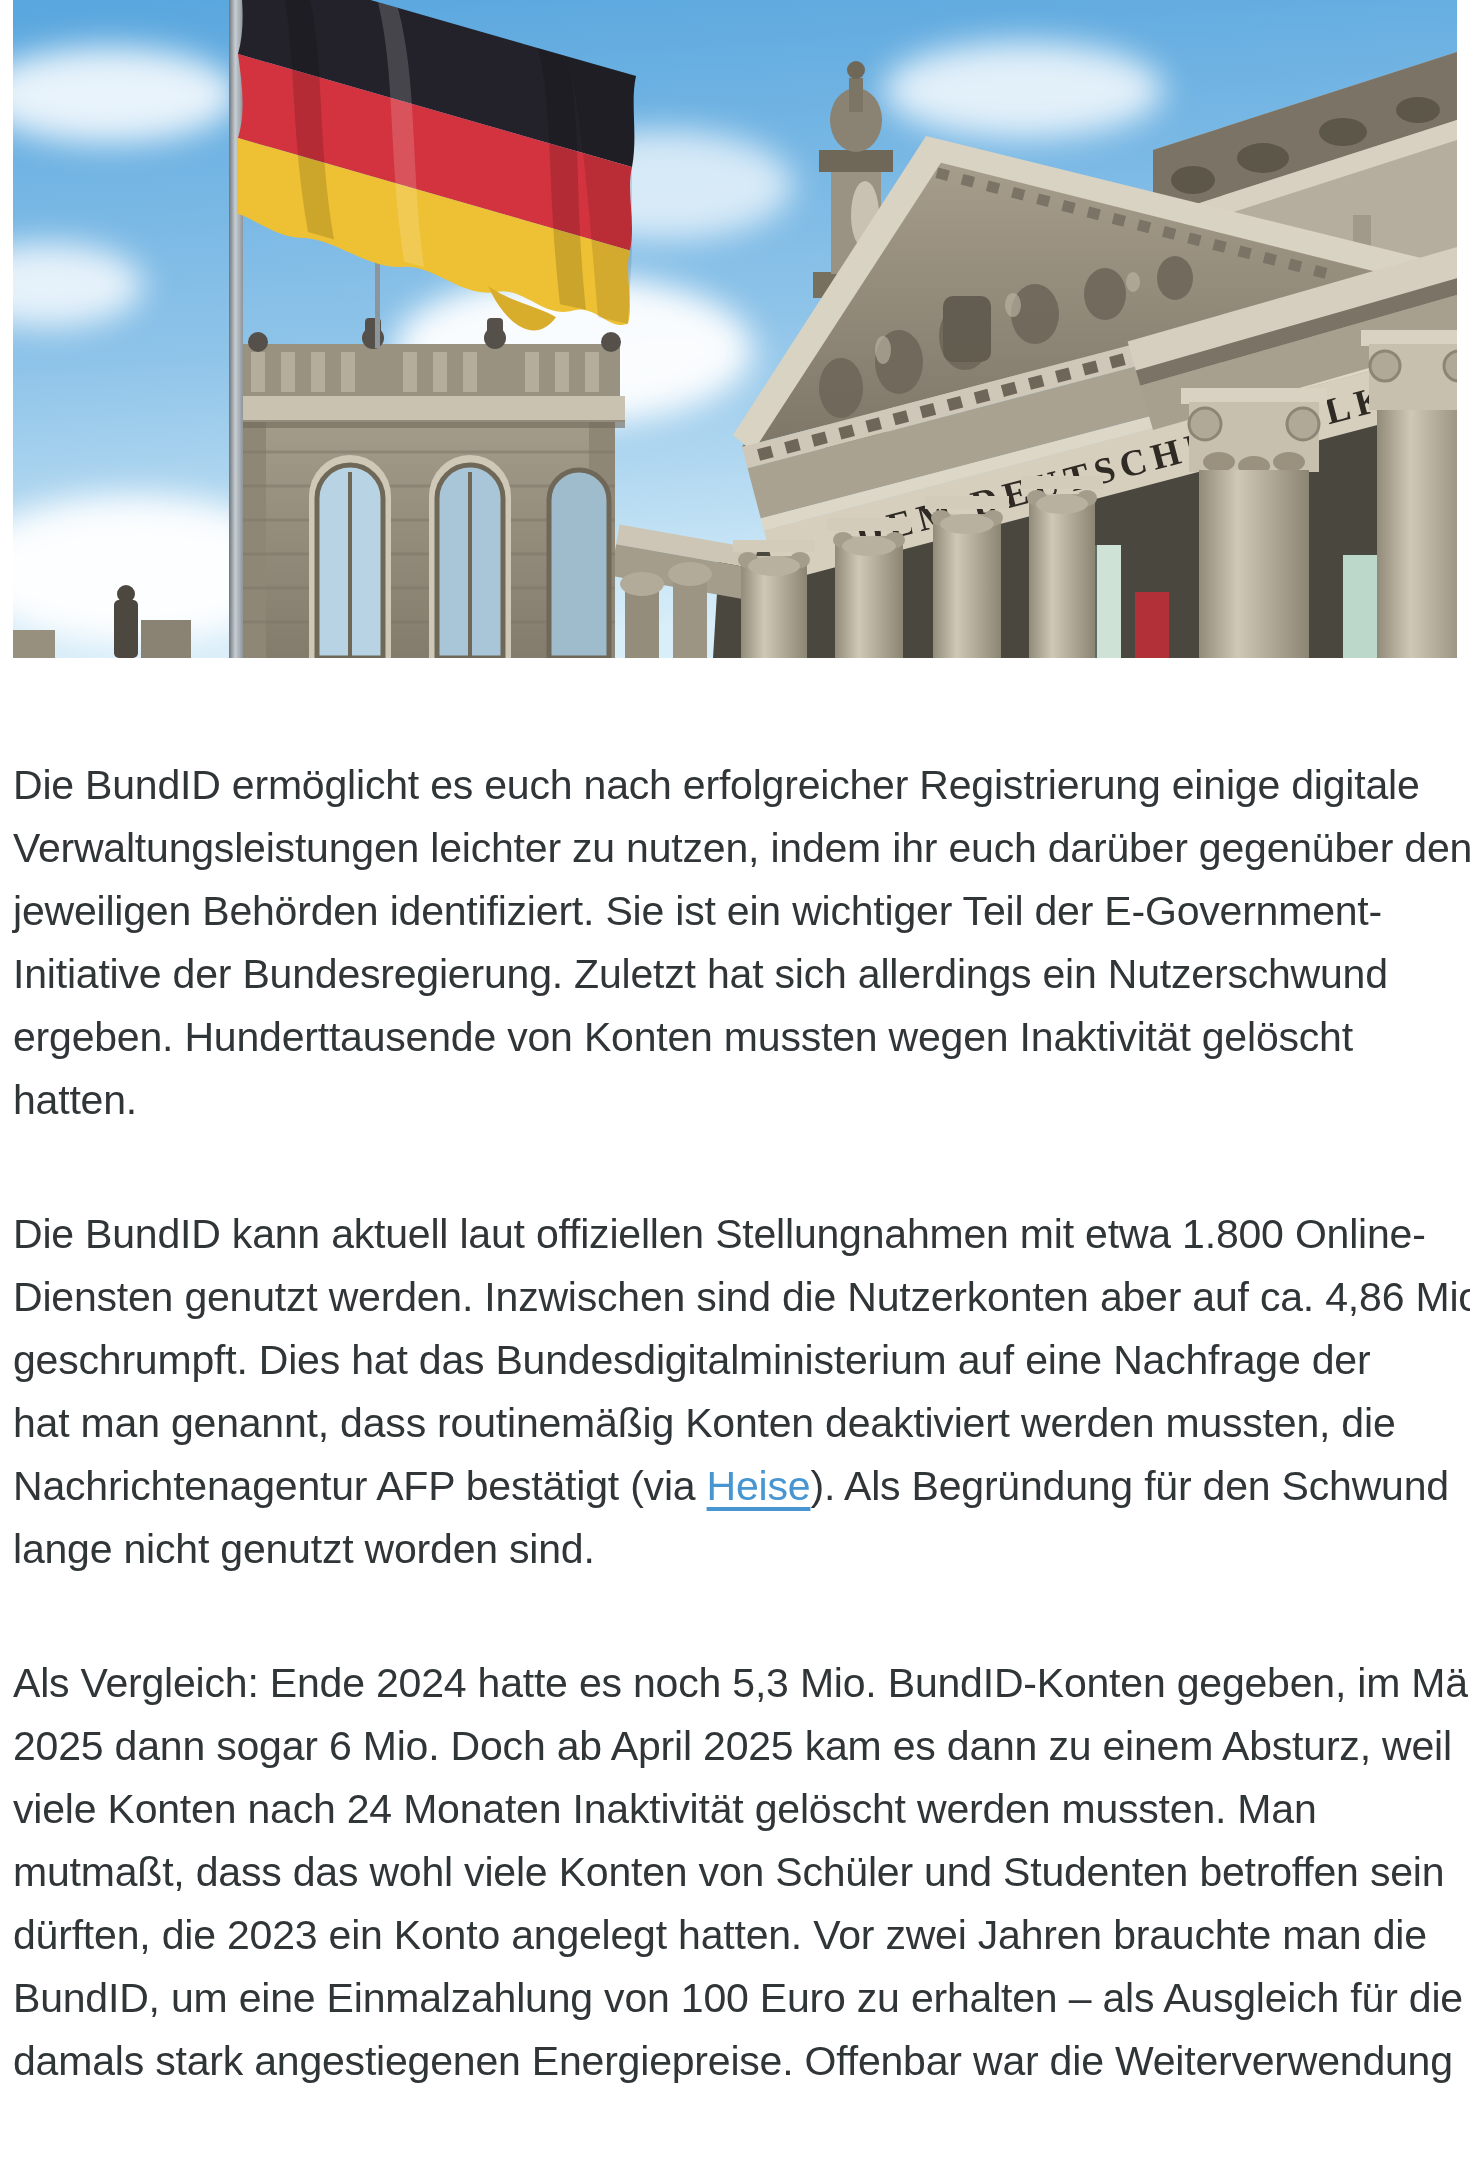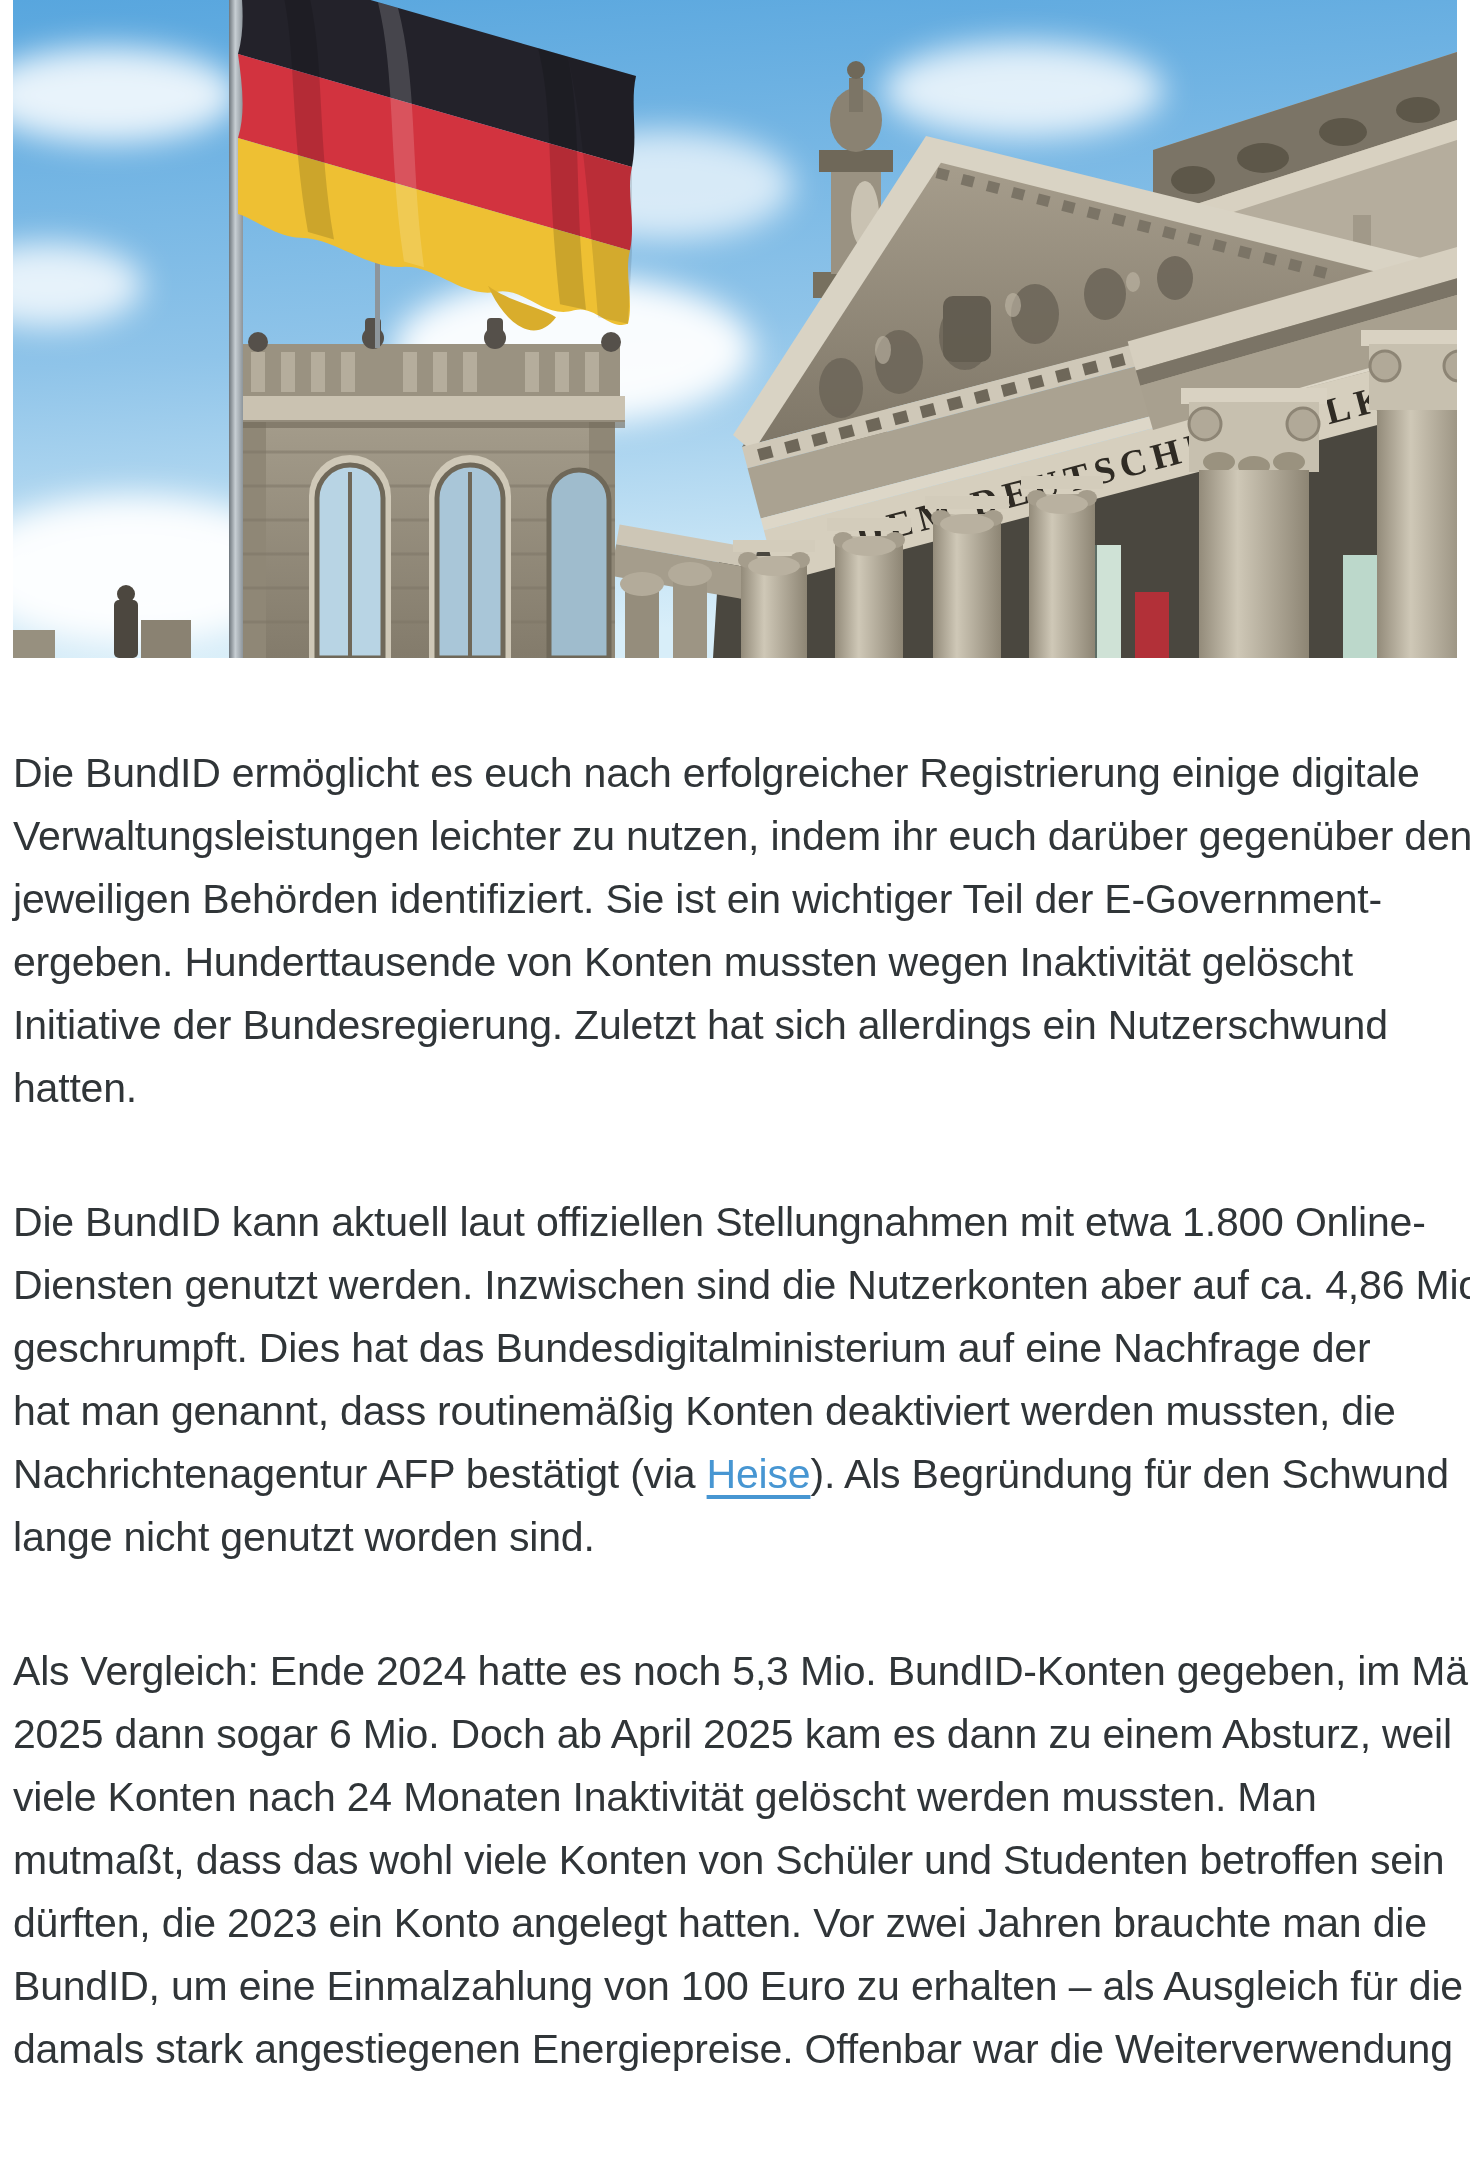--- a/index.html
+++ b/index.html
@@ -1,20 +1,20 @@
 <!DOCTYPE html>
 <html><head>
 <meta charset="utf-8">
 <style>
   html,body{margin:0;padding:0;background:#ffffff;}
   .page{width:1470px;height:2160px;overflow:hidden;background:#fff;position:relative;
         font-family:"Liberation Sans","DejaVu Sans",sans-serif;}
   .hero{width:1444px;height:658px;margin:0 13px;overflow:hidden;position:relative;}
   .hero svg{display:block;width:1444px;height:658px;}
-  .article-body{padding:84px 13px 0 13px;}
+  .article-body{padding:84px 13px 0 13px;margin-top:12px;}
   .para{margin:0 0 71px 0;}
   .para:last-child{margin-bottom:0;}
   .line{white-space:pre;font-size:41px;line-height:63px;letter-spacing:-0.2px;color:#303538;}
   a.link{color:#4796d2;text-decoration:underline;text-decoration-thickness:4px;
          text-underline-offset:7px;text-decoration-color:#4796d2;cursor:pointer;}
   .insc{font-family:"Liberation Serif","DejaVu Serif",serif;font-weight:bold;letter-spacing:6px;}
 </style>
 </head>
 <body>
 
@@ -310,22 +310,22 @@
         </g>
       </g>
     </svg>
   </div>
 
   <div class="article-body">
       <div class="para">
         <div class="line"><span>Die BundID ermöglicht es euch nach erfolgreicher Registrierung einige digitale</span></div>
         <div class="line"><span>Verwaltungsleistungen leichter zu nutzen, indem ihr euch darüber gegenüber den</span></div>
         <div class="line"><span>jeweiligen Behörden identifiziert. Sie ist ein wichtiger Teil der E-Government-</span></div>
+        <div class="line"><span>Initiative der Bundesregierung. Zuletzt hat sich allerdings ein Nutzerschwund</span></div>
         <div class="line"><span>ergeben. Hunderttausende von Konten mussten wegen Inaktivität gelöscht</span></div>
-        <div class="line"><span>Initiative der Bundesregierung. Zuletzt hat sich allerdings ein Nutzerschwund</span></div>
         <div class="line"><span>hatten.</span></div>
       </div>
       <div class="para">
         <div class="line"><span>Die BundID kann aktuell laut offiziellen Stellungnahmen mit etwa 1.800 Online-</span></div>
         <div class="line"><span>Diensten genutzt werden. Inzwischen sind die Nutzerkonten aber auf ca. 4,86 Mio.</span></div>
         <div class="line"><span>geschrumpft. Dies hat das Bundesdigitalministerium auf eine Nachfrage der</span></div>
         <div class="line"><span>hat man genannt, dass routinemäßig Konten deaktiviert werden mussten, die</span></div>
         <div class="line"><span>Nachrichtenagentur AFP bestätigt (via </span><a class="link" href="#">Heise</a><span>). Als Begründung für den Schwund</span></div>
         <div class="line"><span>lange nicht genutzt worden sind.</span></div>
       </div>

